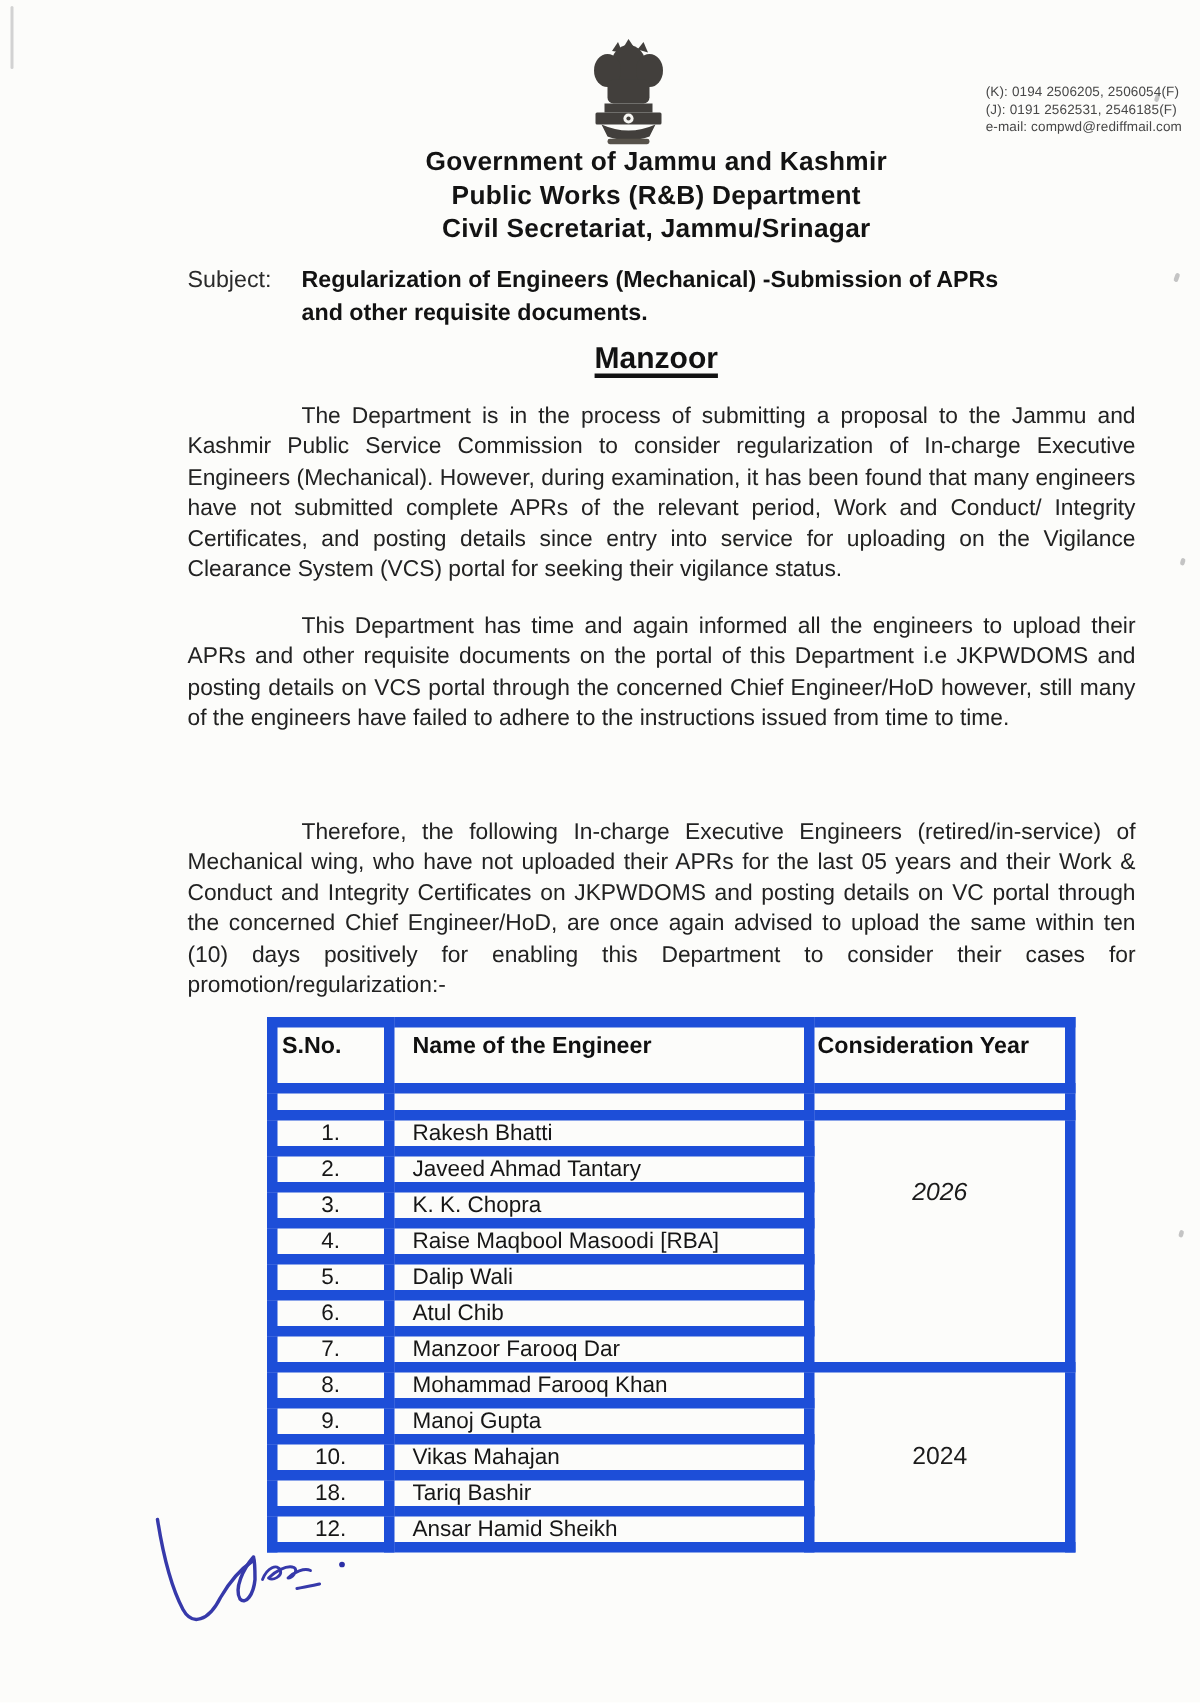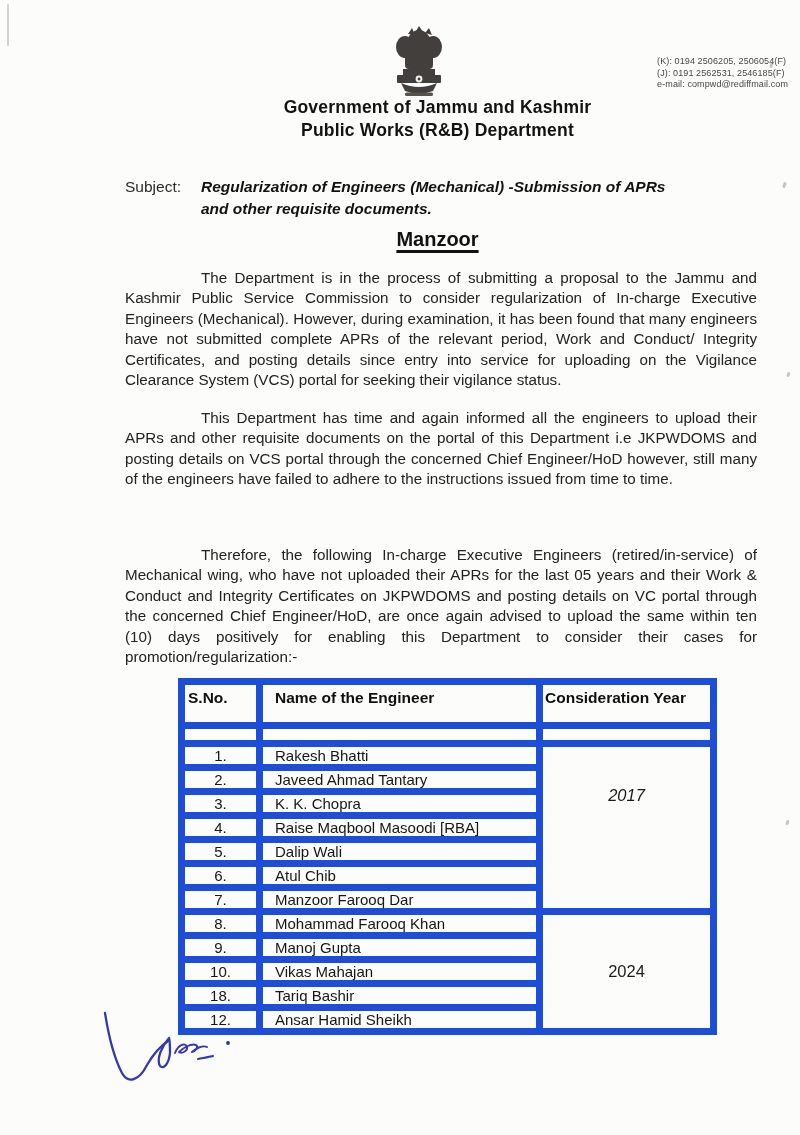--- a/index.html
+++ b/index.html
@@ -27,21 +27,21 @@
     font-size:9px; line-height:11.5px; color:#474747; letter-spacing:0.1px;
   }
 
   
   .org { position:absolute; left:75px; top:96px; width:725px; text-align:center; }
   .org-line { font-weight:bold; font-size:17.5px; line-height:22.5px; color:#131313; letter-spacing:0.2px; }
 
   
   .subject { position:absolute; left:125px; top:176px; width:645px; display:flex; }
   .subj-label { flex:none; width:76px; font-size:15.5px; line-height:22px; color:#2a2a2a; }
-  .subj-text { font-weight:bold; font-size:15.5px; line-height:22px; color:#121212;font-style:italic; }
+  .subj-text { font-weight:bold; font-size:15.5px; line-height:22px; color:#121212; }
 
   
   .notice-title {
     position:absolute; left:75px; top:228px; width:725px; text-align:center;
     font-weight:bold; font-size:20px; color:#121212;
     text-decoration:underline; text-decoration-thickness:2.5px; text-underline-offset:4px;
   }
 
   
   .para {
@@ -104,20 +104,21 @@
 
   <div class="contact">
     <div>(K): 0194 2506205, 2506054(F)</div>
     <div>(J): 0191 2562531, 2546185(F)</div>
     <div>e-mail: compwd@rediffmail.com</div>
   </div>
 
   <div class="org">
     <div class="org-line">Government of Jammu and Kashmir</div>
     <div class="org-line">Public Works (R&amp;B) Department</div>
+    <div class="org-line">Civil Secretariat, Jammu/Srinagar</div>
   </div>
 
   <div class="subject">
     <span class="subj-label">Subject:</span>
     <span class="subj-text">
       <div>Regularization of Engineers (Mechanical) -Submission of APRs</div>
       <div>and other requisite documents.</div>
     </span>
   </div>
 
@@ -142,21 +143,21 @@
       </tr>
       <tr class="spacer">
         <td></td>
             <td></td>
             <td></td>
       </tr>
 
       <tr class="datarow">
         <td class="sno">1.</td>
         <td class="name">Rakesh Bhatti</td>
-        <td class="year year-2023" rowspan="7">2017</td>
+        <td class="year year-2023" rowspan="7">2026</td>
       </tr>
       <tr class="datarow">
         <td class="sno">2.</td>
         <td class="name">Javeed Ahmad Tantary</td>
       </tr>
       <tr class="datarow">
         <td class="sno">3.</td>
         <td class="name">K. K. Chopra</td>
       </tr>
       <tr class="datarow">

